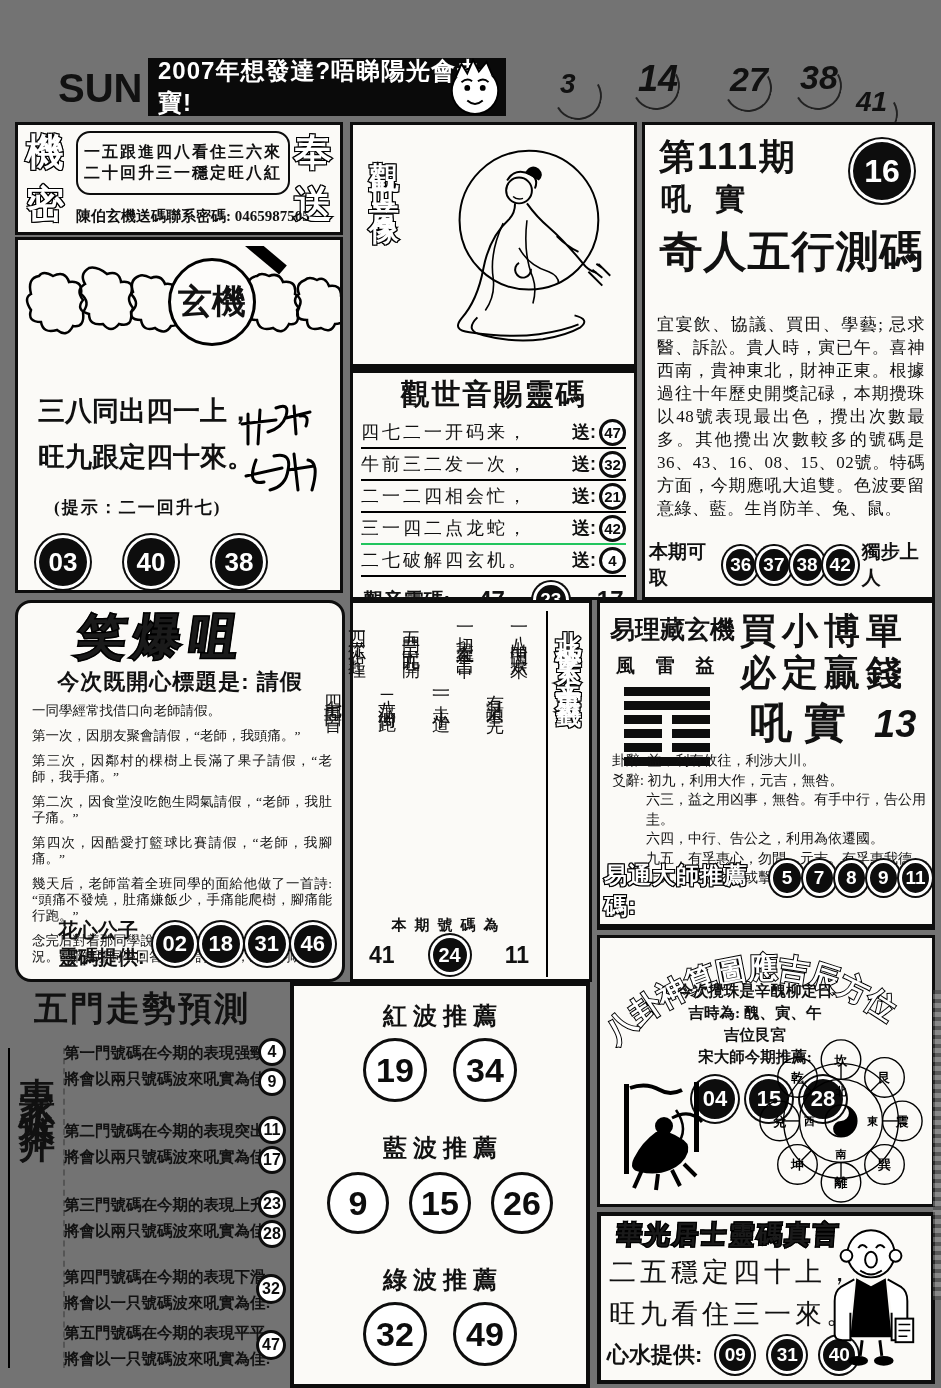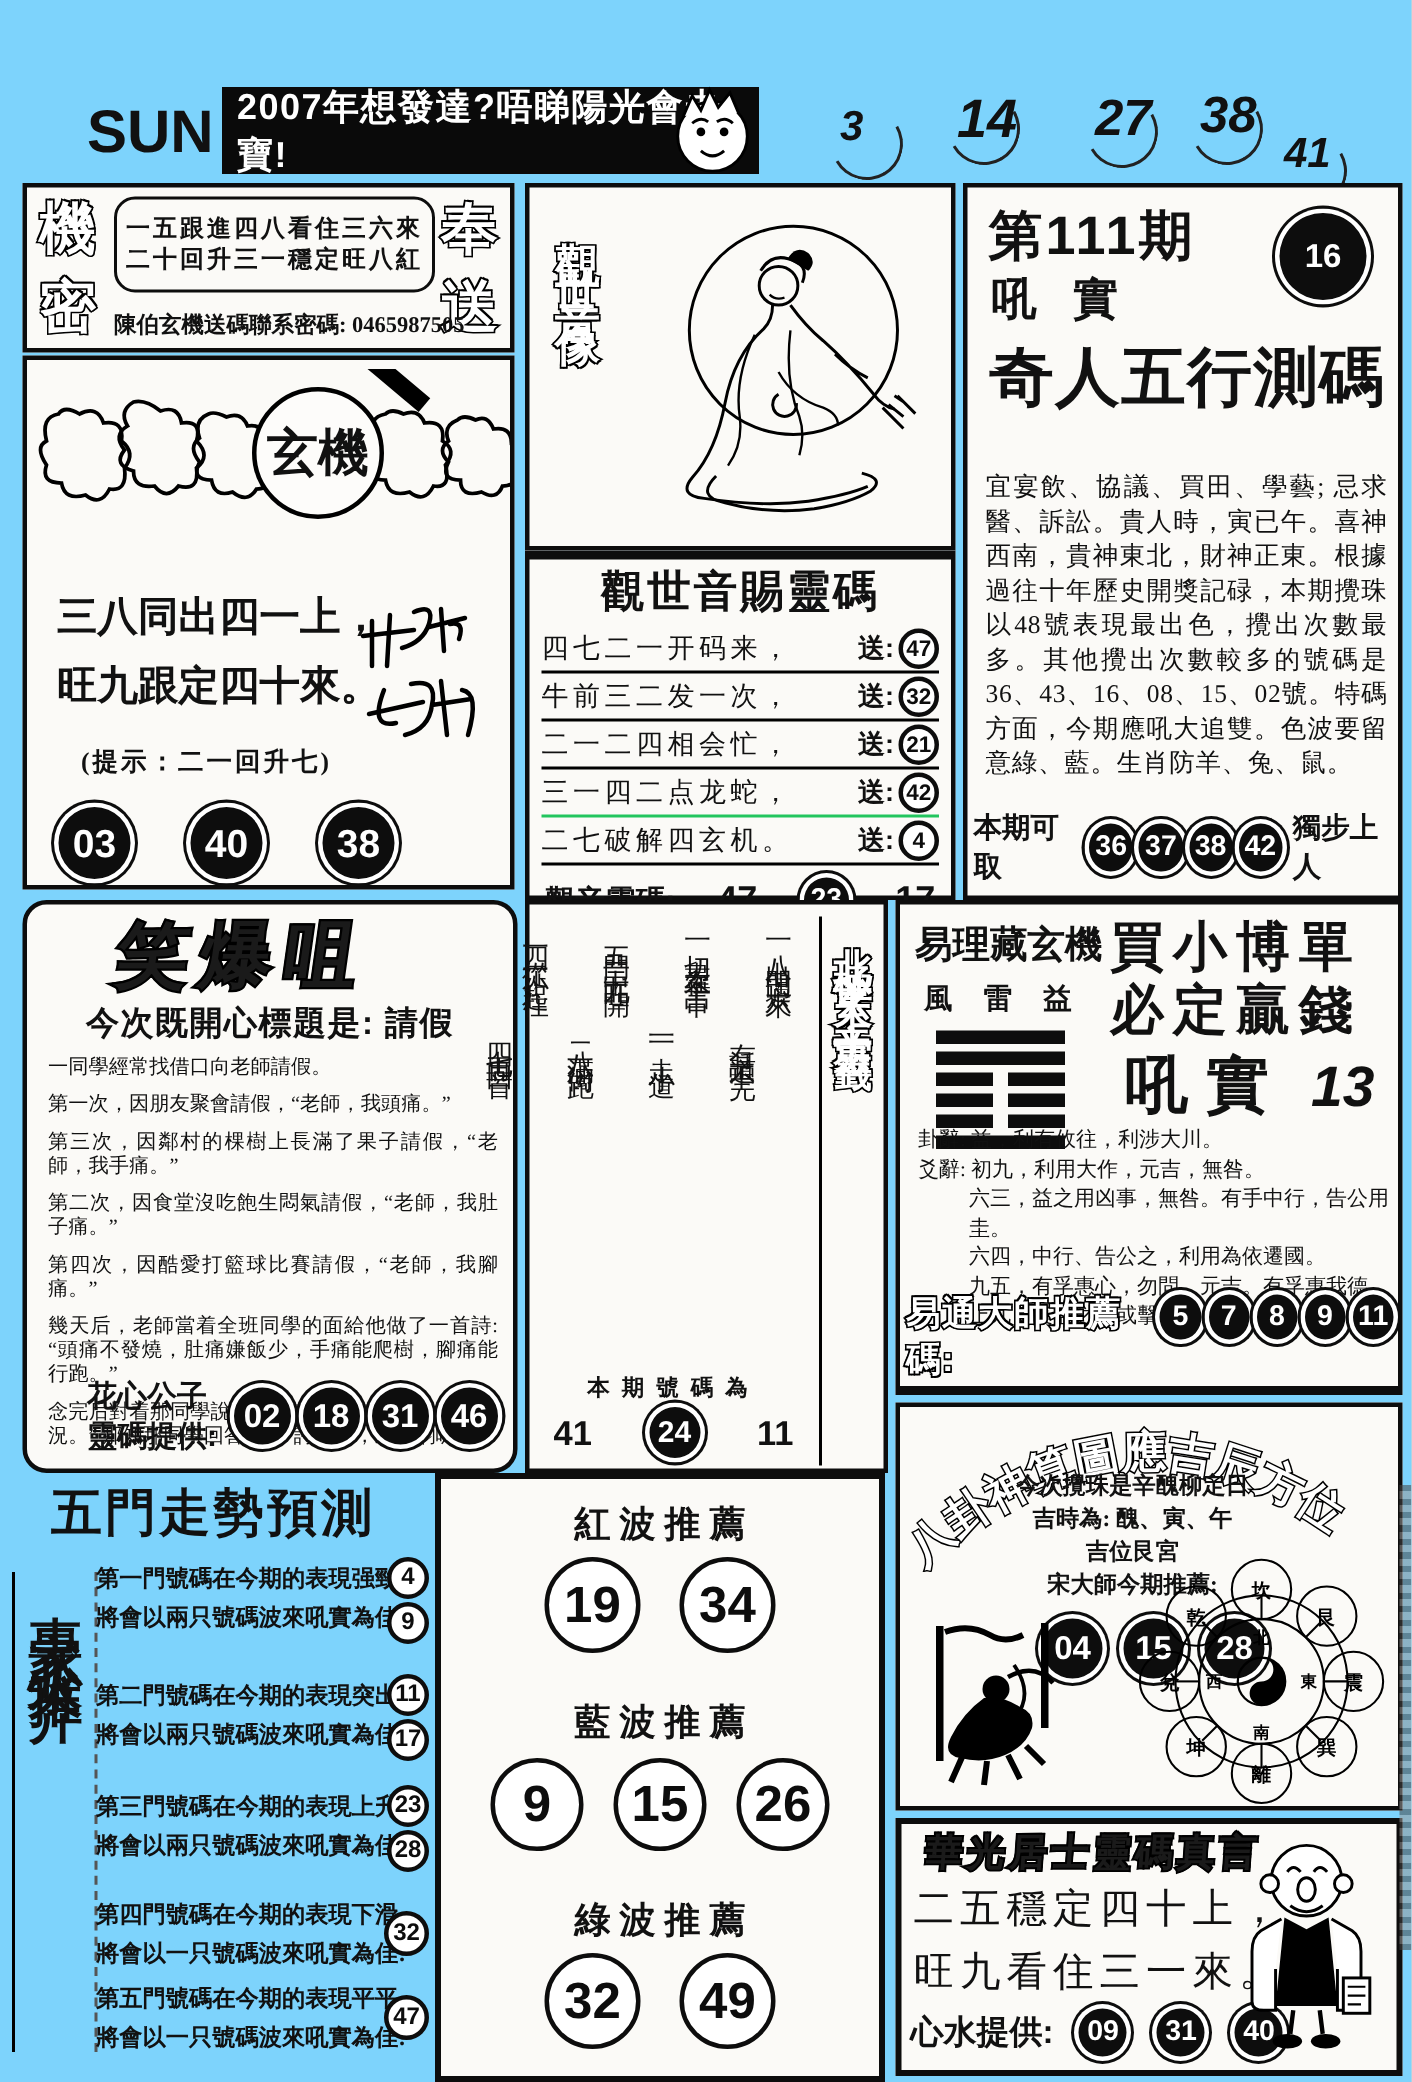--- a/index.html
+++ b/index.html
@@ -1,16 +1,16 @@
 <!DOCTYPE html>
 <html><head>
 <meta charset="utf-8">
 <style>
   html,body{margin:0;padding:0;background:#d7d5d1;}
-  .page{position:relative;width:941px;height:1388px;background:#7dd3fc;overflow:hidden;
+  .page{position:relative;width:941px;height:1388px;background:#737373;overflow:hidden;
         font-family:"Liberation Serif",serif;color:#111;}
   .panel{position:absolute;background:#fbfaf7;border:3px solid #0d0d0d;box-sizing:border-box;}
   .sans{font-family:"Liberation Sans",sans-serif;}
   .vert{writing-mode:vertical-rl;text-orientation:upright;}
   .bubble{color:#fff;-webkit-text-stroke:2px #000;paint-order:stroke fill;
           text-shadow:-1px -1px 0 #000,1px -1px 0 #000,-1px 1px 0 #000,1px 1px 0 #000;
           font-family:"Liberation Sans",sans-serif;font-weight:900;}
   .ball{display:inline-flex;align-items:center;justify-content:center;border-radius:50%;
         background:#0d0d0d;color:#fff;font-weight:900;font-family:"Liberation Sans",sans-serif;
         box-shadow:inset 0 0 0 3px #fff,0 0 0 2px #0d0d0d;}
@@ -147,21 +147,21 @@
       <span class="sans" style="font-size:20px;font-weight:900;">觀音靈碼:</span>
       <span class="sans" style="font-size:24px;font-weight:900;">47</span>
       <span class="ball" style="width:36px;height:36px;font-size:19px;">23</span>
       <span class="sans" style="font-size:24px;font-weight:900;">17</span>
     </div>
   </div>
 
   <div class="panel" style="left:642px;top:122px;width:293px;height:478px;">
     <div class="sans" style="position:absolute;left:14px;top:8px;font-size:36px;font-weight:900;letter-spacing:2px;">第111期</div>
     <div class="sans" style="position:absolute;left:16px;top:54px;font-size:30px;font-weight:900;letter-spacing:8px;">吼 實</div>
-    <span class="ball" style="position:absolute;right:18px;top:14px;width:64px;height:64px;font-size:22px;">16</span>
+    <span class="ball" style="position:absolute;right:18px;top:14px;width:64px;height:64px;font-size:32px;">16</span>
     <div class="sans" style="position:absolute;left:4px;top:98px;width:285px;text-align:center;font-size:43px;font-weight:900;letter-spacing:1px;">奇人五行測碼</div>
     <div style="position:absolute;left:12px;top:188px;width:268px;font-size:17px;line-height:23px;text-align:justify;letter-spacing:0.5px;">宜宴飲、協議、買田、學藝; 忌求醫、訴訟。貴人時，寅已午。喜神西南，貴神東北，財神正東。根據過往十年歷史開獎記碌，本期攪珠以48號表現最出色，攪出次數最多。其他攪出次數較多的號碼是36、43、16、08、15、02號。特碼方面，今期應吼大追雙。色波要留意綠、藍。生肖防羊、兔、鼠。</div>
     <div style="position:absolute;left:4px;bottom:6px;display:flex;align-items:center;">
       <span class="sans" style="font-size:19px;font-weight:900;">本期可取</span>
       <span class="ball" style="width:38px;height:38px;font-size:19px;margin-left:4px;">36</span>
       <span class="ball" style="width:38px;height:38px;font-size:19px;margin-left:-2px;">37</span>
       <span class="ball" style="width:38px;height:38px;font-size:19px;margin-left:-2px;">38</span>
       <span class="ball" style="width:38px;height:38px;font-size:19px;margin-left:-2px;">42</span>
       <span class="sans" style="font-size:19px;font-weight:900;margin-left:4px;">獨步上人</span>
     </div>

